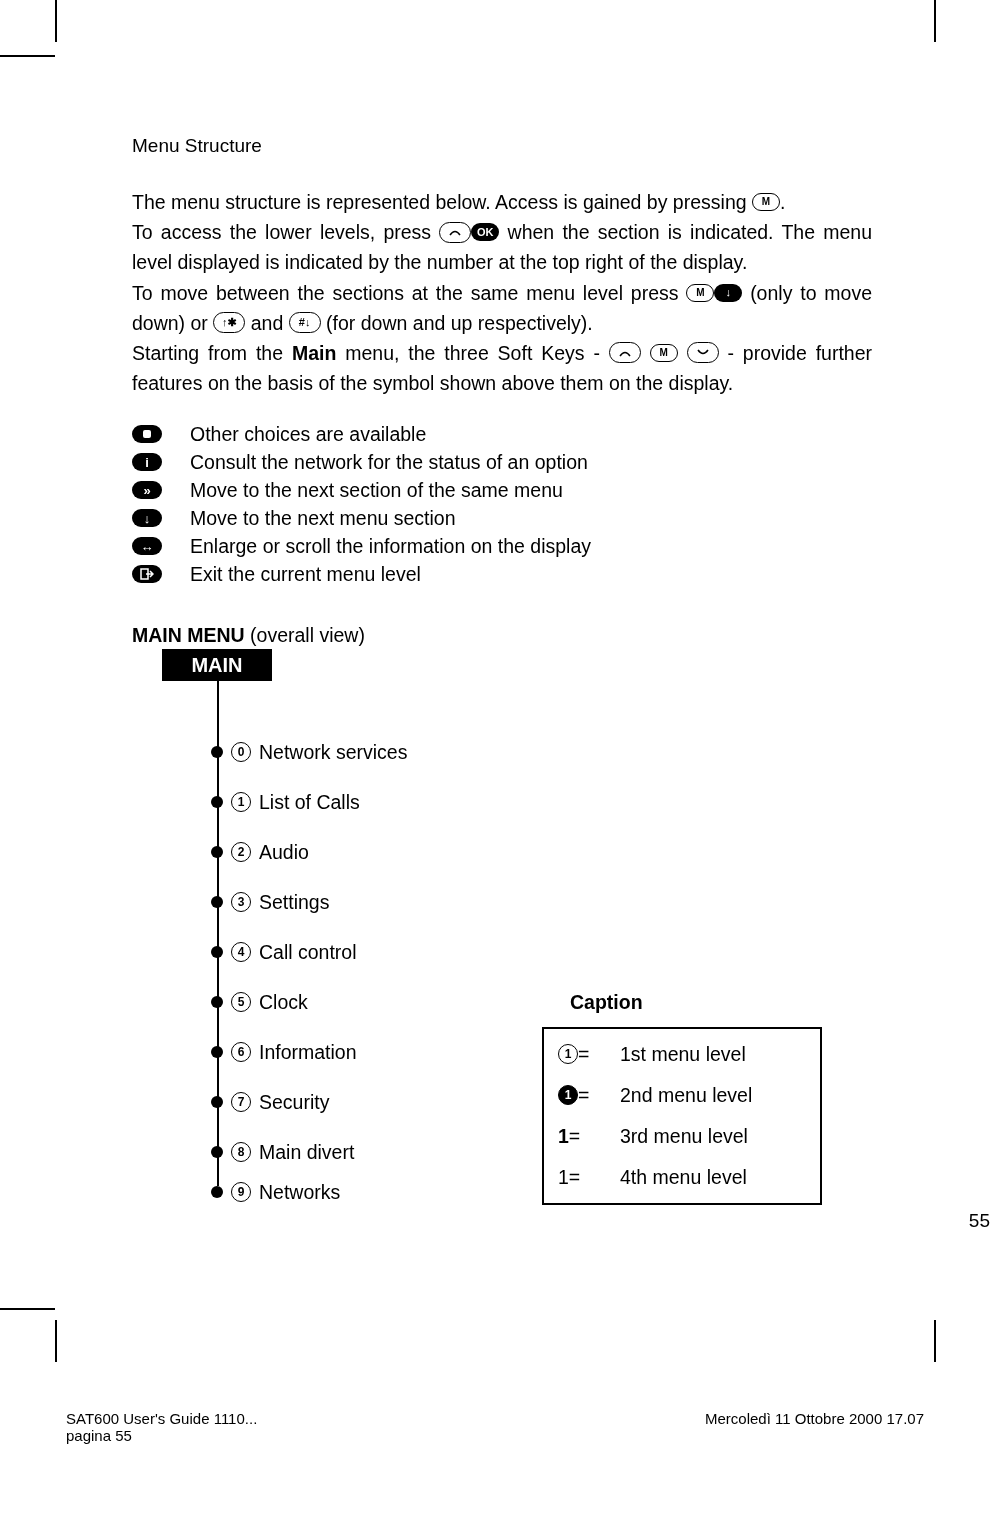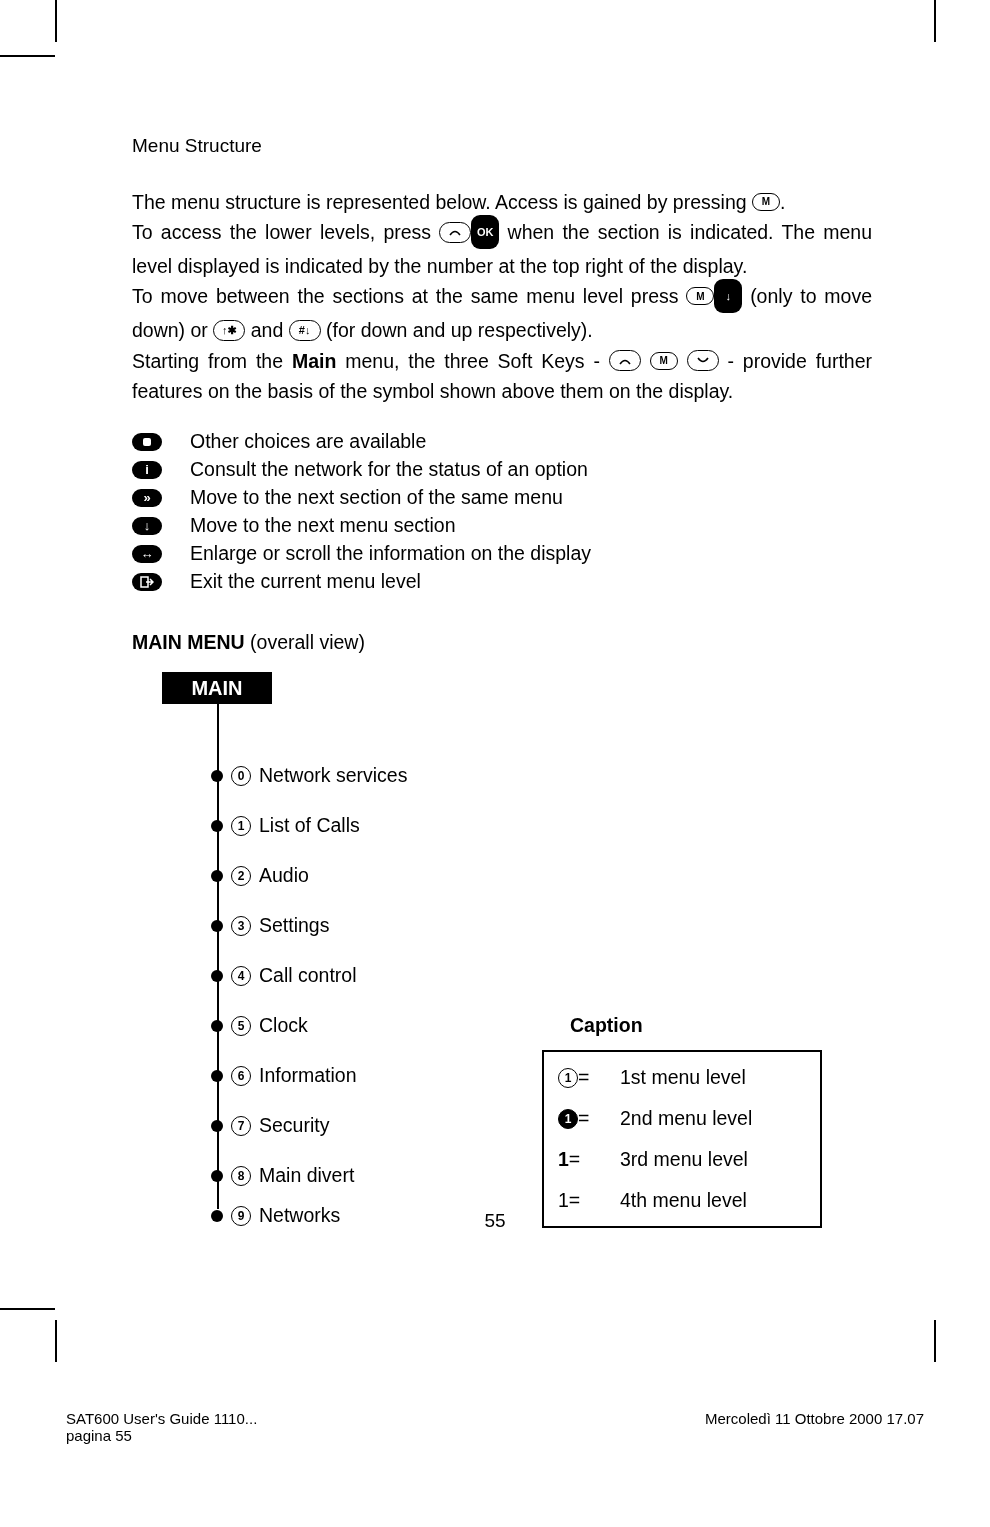--- a/index.html
+++ b/index.html
@@ -75,24 +75,24 @@
     font-weight: bold;
     vertical-align: middle;
     position: relative;
     top:-2px;
   }
   .key-oval.m { width:26px; height:16px; font-size:10px;}
   .pill-inline {
     display:inline-flex;
     align-items:center;
     justify-content:center;
-    width:28px;height:34px;border-radius:9px;background:#000;color:#fff;font-size:11px;font-weight:bold;vertical-align:middle;position:relative;top:-2px;
+    width:28px;height:18px;border-radius:9px;background:#000;color:#fff;font-size:11px;font-weight:bold;vertical-align:middle;position:relative;top:-2px;
   }
   .key-plus-pill { white-space:nowrap; }
-  h2.mm-title { font-size:19.5px; font-weight:bold; margin:38px 0 18px 0;}
+  h2.mm-title { font-size:19.5px; font-weight:bold; margin:38px 0 2px 0;}
   h2.mm-title .normal { font-weight:normal;}
   .diagram { position:relative; height:560px;}
   .main-box {
     position:absolute; left:30px; top:0;
     width:110px; height:32px; background:#000; color:#fff;
     font-size:20px; font-weight:bold; text-align:center; line-height:32px;
   }
   .vline { position:absolute; left:85px; top:32px; width:2px; height:505px; background:#000;}
   .menu-item { position:absolute; left:85px; display:flex; align-items:center; font-size:19.5px;}
   .dot { width:12px; height:12px; border-radius:50%; background:#000; margin-left:-6px; flex-shrink:0;}
@@ -108,21 +108,21 @@
   .caption-box {
     position:absolute; left:410px; width:280px;
     border:2.5px solid #000; padding:14px 14px;
     font-size:19.5px;
     box-sizing:border-box;
   }
   .cap-row { display:flex; margin-bottom:18px;}
   .cap-row:last-child{margin-bottom:0;}
   .cap-sym { width:62px; display:flex; align-items:center;}
   .bold1 { font-weight:bold; font-size:19.5px;}
-  .page-num { position:absolute; left:0; right:0; text-align:center; font-size:19px;}
+  .page-num { position:absolute; left:0; right:0; text-align:right; font-size:19px;}
   .footer-l { position:absolute; left:66px; font-size:15px;}
   .footer-r { position:absolute; right:66px; font-size:15px;}
 </style>
 </head>
 <body>
 
 <div class="crop-mark crop-h" style="left:0;top:55px;width:55px;"></div>
 <div class="crop-mark crop-v" style="left:55px;top:0;height:42px;"></div>
 <div class="crop-mark crop-v" style="left:934px;top:0;height:42px;"></div>
 <div class="crop-mark crop-v" style="left:55px;top:1320px;height:42px;"></div>

